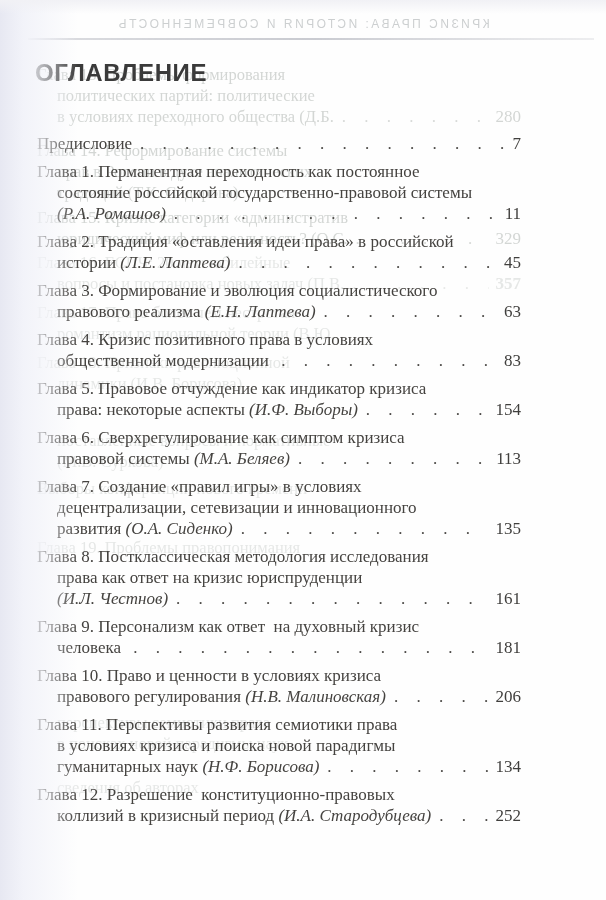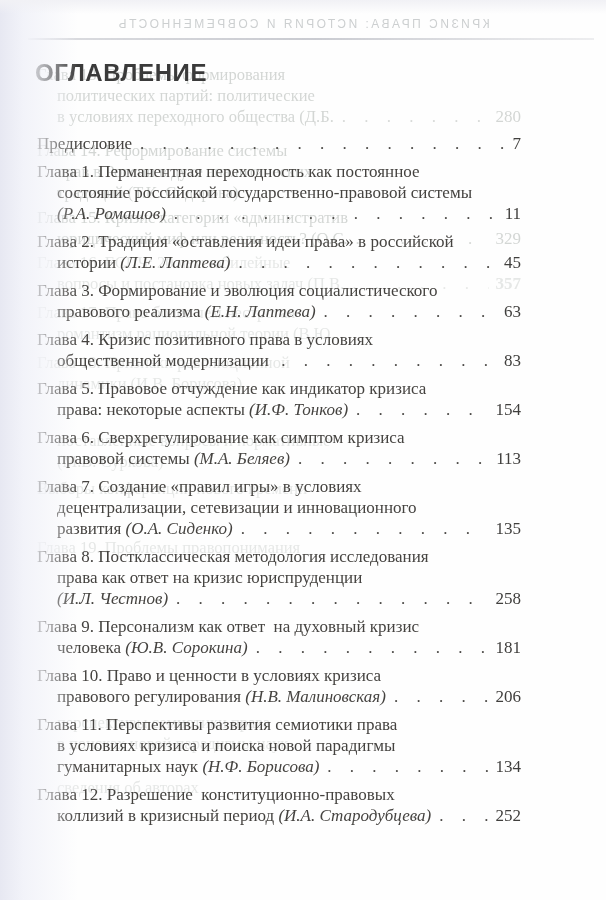--- a/index.html
+++ b/index.html
@@ -134,39 +134,39 @@
       <div class="entry">
         <div class="line">Глава 3. Формирование и эволюция социалистического</div>
         <div class="line final cont"><span>правового реализма </span><span class="author">Е.Н. Лаптева</span><span class="dots"></span><span class="pagenum">63</span></div>
       </div>
       <div class="entry">
         <div class="line">Глава 4. Кризис позитивного права в условиях</div>
         <div class="line final cont"><span>общественной модернизации </span><span class="dots"></span><span class="pagenum">83</span></div>
       </div>
       <div class="entry">
         <div class="line">Глава 5. Правовое отчуждение как индикатор кризиса</div>
-        <div class="line final cont"><span>права: некоторые аспекты </span><span class="author">И.Ф. Тонков</span><span class="dots"></span><span class="pagenum">154</span></div>
+        <div class="line final cont"><span>права: некоторые аспекты </span><span class="author">И.Ф. Выборы</span><span class="dots"></span><span class="pagenum">154</span></div>
       </div>
       <div class="entry">
         <div class="line">Глава 6. Сверхрегулирование как симптом кризиса</div>
         <div class="line final cont"><span>правовой системы </span><span class="author">М.А. Беляев</span><span class="dots"></span><span class="pagenum">113</span></div>
       </div>
       <div class="entry">
         <div class="line">Глава 7. Создание «правил игры» в условиях</div>
         <div class="line cont">децентрализации, сетевизации и инновационного</div>
         <div class="line final cont"><span>развития </span><span class="author">О.А. Сиденко</span><span class="dots"></span><span class="pagenum">135</span></div>
       </div>
       <div class="entry">
         <div class="line">Глава 8. Постклассическая методология исследования</div>
         <div class="line cont">права как ответ на кризис юриспруденции</div>
-        <div class="line final cont"><span class="author">И.Л. Честнов</span><span class="dots"></span><span class="pagenum">258</span></div>
+        <div class="line final cont"><span class="author">И.Л. Честнов</span><span class="dots"></span><span class="pagenum">161</span></div>
       </div>
       <div class="entry">
         <div class="line">Глава 9. Персонализм как ответ  на духовный кризис</div>
-        <div class="line final cont"><span>человека </span><span class="author">Ю.В. Сорокина</span><span class="dots"></span><span class="pagenum">181</span></div>
+        <div class="line final cont"><span>человека </span><span class="dots"></span><span class="pagenum">181</span></div>
       </div>
       <div class="entry">
         <div class="line">Глава 10. Право и ценности в условиях кризиса</div>
         <div class="line final cont"><span>правового регулирования </span><span class="author">Н.В. Малиновская</span><span class="dots"></span><span class="pagenum">206</span></div>
       </div>
       <div class="entry">
         <div class="line">Глава 11. Перспективы развития семиотики права</div>
         <div class="line cont">в условиях кризиса и поиска новой парадигмы</div>
         <div class="line final cont"><span>гуманитарных наук </span><span class="author">Н.Ф. Борисова</span><span class="dots"></span><span class="pagenum">134</span></div>
       </div>

